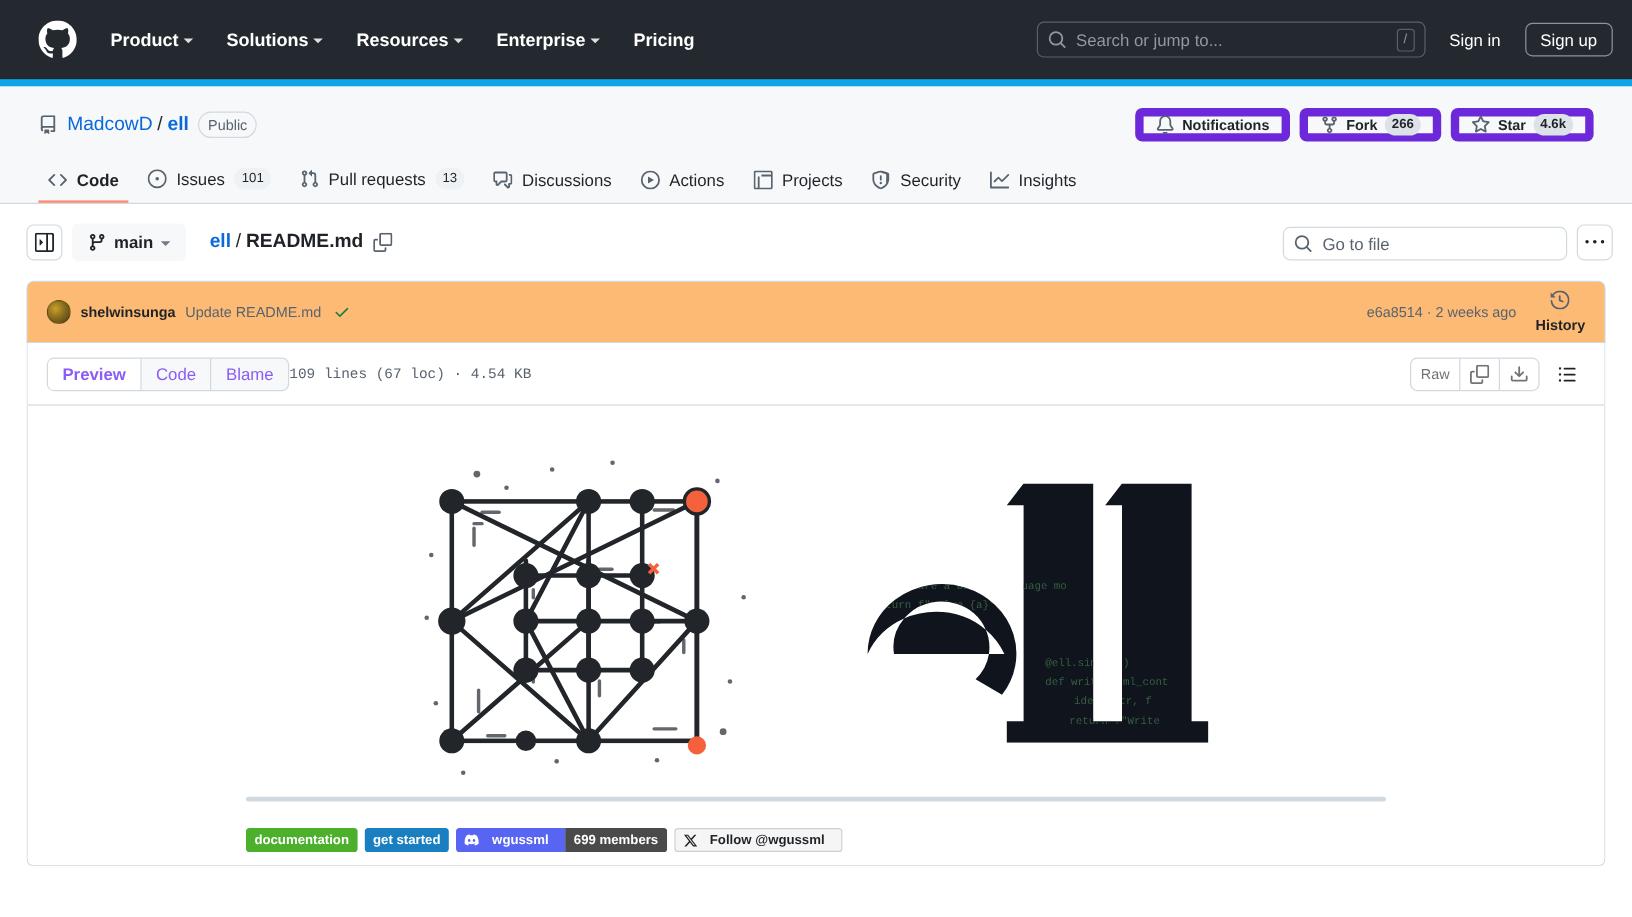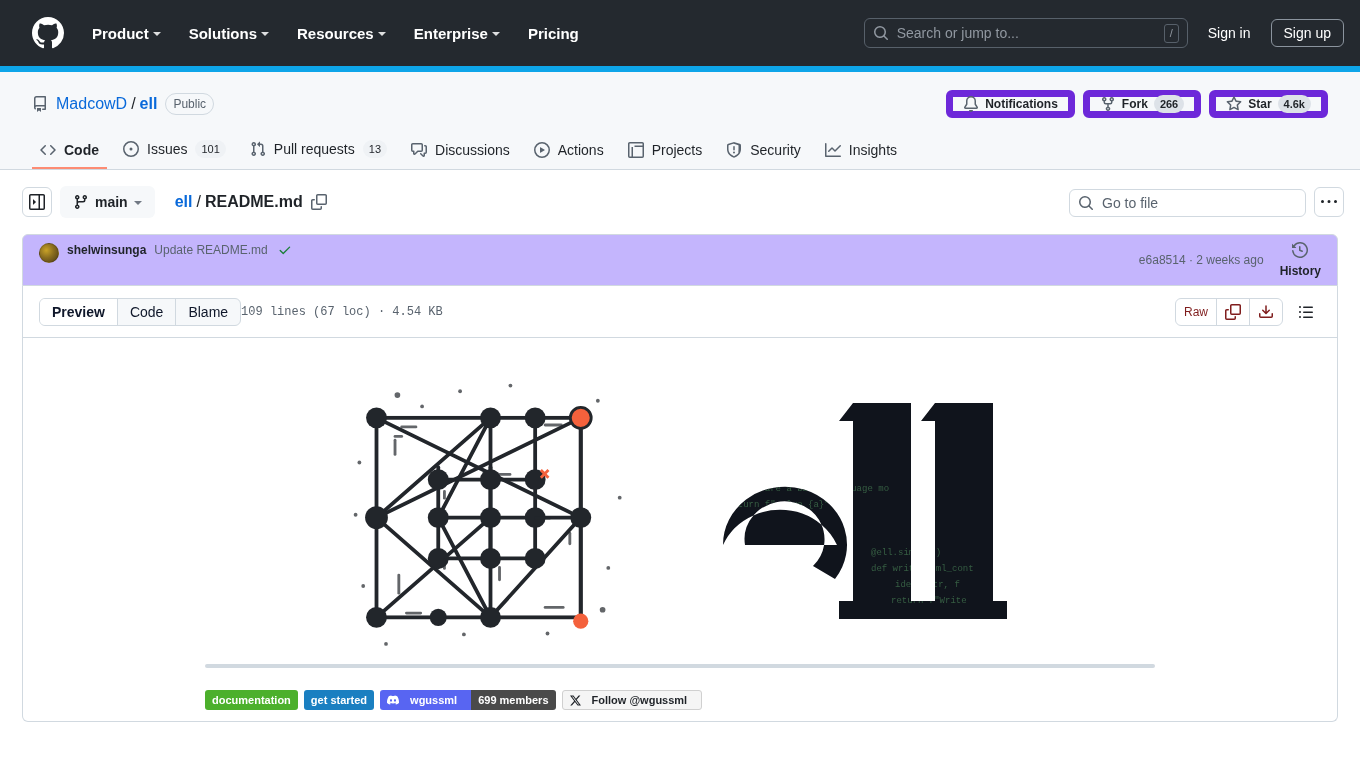--- a/index.html
+++ b/index.html
@@ -114,24 +114,24 @@
   .breadcrumb .crumb-current { color: #1f2328; font-weight: 600; }
   .toolbar-right { margin-left: auto; display: flex; align-items: flex-end; gap: 8px; }
   .goto-file {
     width: 237px; height: 28px; display: flex; align-items: center; gap: 8px;
     background: #ffffff; border: 1px solid #d1d9e0; border-radius: 6px;
     padding: 0 8px; color: #59636e; font-size: 14px; cursor: text;
   }
 
   
   .commit-row {
-    display: flex; 
+    display: flex; align-items: center;
     margin: 0 22px; padding: 8px 16px;
     border: 1px solid #d1d9e0; border-radius: 6px 6px 0 0;
-    background: #c4b5fd; height: 52px;
+    background: #fdba74; height: 52px;
   }
   .avatar {
     width: 20px; height: 20px; border-radius: 50%; margin-right: 8px; flex: none;
     background: radial-gradient(circle at 35% 35%, #c9a227 0%, #8a6d1f 45%, #4b3a14 100%);
     border: 1px solid rgba(0,0,0,.12);
   }
   .commit-author { font-size: 12px; font-weight: 600; color: #1f2328; cursor: pointer; }
   .commit-message { font-size: 12px; color: #59636e; margin-left: 8px; cursor: pointer; }
   .check-icon { margin-left: 10px; color: #1a7f37; display: flex; }
   .commit-right { margin-left: auto; display: flex; align-items: center; gap: 16px; }
@@ -152,38 +152,38 @@
     display: flex; align-items: center; height: 52px;
     padding: 0 16px; border-bottom: 1px solid #d1d9e0; background: #ffffff;
   }
   .seg {
     display: flex; align-items: center;
     border: 1px solid #d1d9e0; border-radius: 6px; overflow: hidden; height: 28px;
     background: #f6f8fa;
   }
   .seg-item {
     padding: 0 12px; height: 100%; display: flex; align-items: center;
-    font-size: 14px; color: #0f172a; cursor: pointer;
+    font-size: 14px; color: #8b5cf6; cursor: pointer;
     border-right: 1px solid #d1d9e0;
   }
   .seg-item:last-child { border-right: 0; }
   .seg-item.active { background: #ffffff; font-weight: 600; }
   .file-meta {
     font-size: 12px; color: #59636e;
     font-family: Liberation Mono, monospace;
   }
   .file-head-right { margin-left: auto; display: flex; align-items: center; gap: 8px; }
   .btn-group {
     display: flex; align-items: center; height: 28px;
     border: 1px solid #d1d9e0; border-radius: 6px; overflow: hidden; background: #ffffff;
   }
   .btn-group .bg-item {
     display: flex; align-items: center; justify-content: center;
     height: 100%; padding: 0 8px; border-right: 1px solid #d1d9e0;
-    font-size: 12px; color: #7f1d1d; cursor: pointer;
+    font-size: 12px; color: #737373; cursor: pointer;
   }
   .btn-group .bg-item:last-child { border-right: 0; }
 
   
   .readme { padding: 16px 32px 0 32px; height: 384px; overflow: hidden; }
   .logo-row {
     display: flex; align-items: center; justify-content: center;
     gap: 70px; padding-top: 12px; height: 300px;
   }
   .graph-logo { width: 285px; height: 278px; display: block; }

